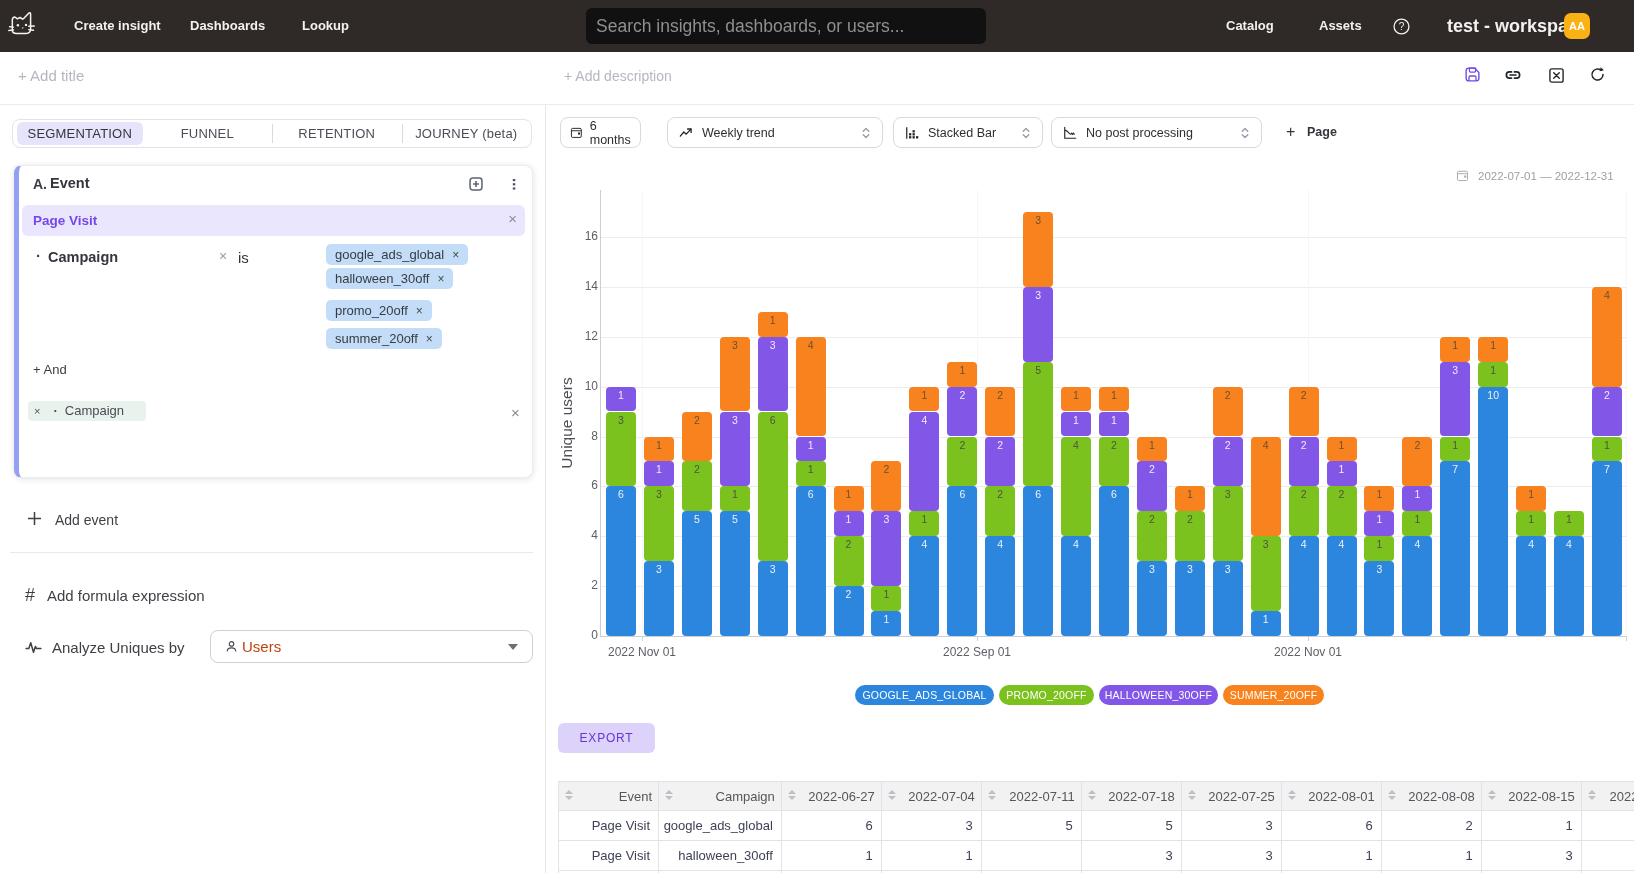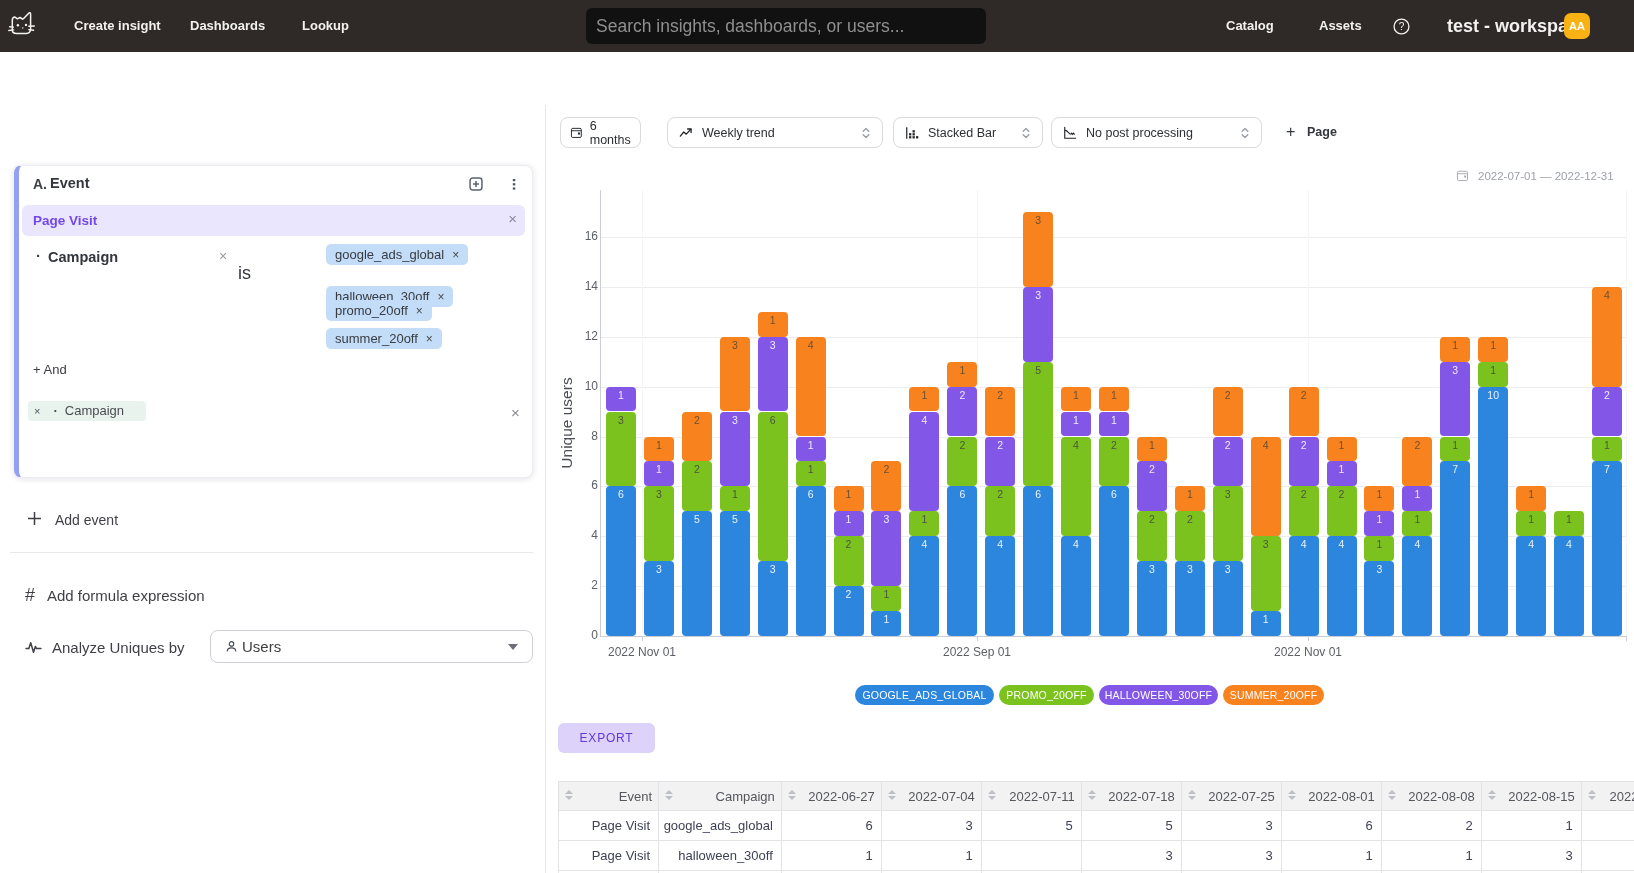--- a/index.html
+++ b/index.html
@@ -97,29 +97,56 @@
   <span class="navlink" style="left:1319px">Assets</span>
   <svg class="abs" width="17" height="17" viewBox="0 0 16 16" fill="none">
         <circle cx="8" cy="8" r="7" stroke="#f5f4f3" stroke-width="1.2"></circle>
         <text x="8" y="11.2" font-size="9.5" fill="#f5f4f3" text-anchor="middle" font-family="Liberation Sans">?</text>
       </svg>
   <span class="navlink" style="left:1447px;font-size:18px">test - workspace</span>
   <div id="avatar">AA</div>
 </div>
 <style>#nav > svg.abs:not(:first-child) { left:1393px; top:17.5px; }</style>
 
+<div id="titlebar">
+  <span class="ghost abs" style="left:18px;top:15px">+ Add title</span>
+  <span class="ghost abs" style="left:564px;top:16px;font-size:14px">+ Add description</span>
+  <svg class="ic" width="17" height="17" viewBox="0 0 16 16" fill="none">
+        <path d="M4.4 2 H9.9 L14 6.1 V11.6 C14 13.1 13.1 14 11.6 14 H4.4 C2.9 14 2 13.1 2 11.6 V4.4 C2 2.9 2.9 2 4.4 2 Z" stroke="#7048e8" stroke-width="1.3"></path>
+        <path d="M5.1 2 H10.9 V4.7 C10.9 5.4 10.5 5.8 9.8 5.8 H6.2 C5.5 5.8 5.1 5.4 5.1 4.7 Z" stroke="#7048e8" stroke-width="1.2"></path>
+        <path d="M4.7 14 V10.5 C4.7 9.8 5.1 9.4 5.8 9.4 H10.2 C10.9 9.4 11.3 9.8 11.3 10.5 V14" stroke="#7048e8" stroke-width="1.2"></path>
+      </svg>
+  <svg class="ic" width="18" height="18" viewBox="0 0 16 16" fill="none">
+        <path d="M6.7 5.3 H4.8 a2.7 2.7 0 0 0 0 5.4 H6.7 M9.3 5.3 H11.2 a2.7 2.7 0 0 1 0 5.4 H9.3" stroke="#212529" stroke-width="1.5" stroke-linecap="round"></path>
+        <line x1="5.4" y1="8" x2="10.6" y2="8" stroke="#212529" stroke-width="1.5" stroke-linecap="round"></line>
+      </svg>
+  <svg class="ic" width="17" height="17" viewBox="0 0 16 16" fill="none">
+        <rect x="1.8" y="1.8" width="12.4" height="12.4" rx="1.8" stroke="#212529" stroke-width="1.3"></rect>
+        <path d="M5.4 5.4 L10.6 10.6 M10.6 5.4 L5.4 10.6" stroke="#212529" stroke-width="1.3" stroke-linecap="round"></path>
+      </svg>
+  <svg class="ic" width="17" height="17" viewBox="0 0 16 16" fill="none">
+        <path d="M13.2 8 a5.2 5.2 0 1 1 -1.9 -4" stroke="#212529" stroke-width="1.4" fill="none" stroke-linecap="round"></path>
+        <path d="M11 1.2 L14.1 4.1 L10 5 Z" fill="#212529"></path>
+      </svg>
+</div>
 <style>
 #titlebar svg.ic:nth-of-type(1) { left:1464px; top:14px; }
 #titlebar svg.ic:nth-of-type(2) { left:1504px; top:14px; }
 #titlebar svg.ic:nth-of-type(3) { left:1548px; top:15px; }
 #titlebar svg.ic:nth-of-type(4) { left:1589px; top:14px; }
 </style>
 
 <div id="vdiv"></div>
 
+<div id="tabs">
+  <div class="tab act">SEGMENTATION</div>
+  <div class="tab">FUNNEL</div>
+  <div class="tab sep">RETENTION</div>
+  <div class="tab sep">JOURNEY (beta)</div>
+</div>
 
 <div id="card"></div>
 <span class="abs" style="left:33px;top:176px;font-weight:bold;font-size:14px;color:#3c3f45">A.</span>
 <span class="abs" style="left:50px;top:175px;font-weight:bold;font-size:14.5px;color:#33363c">Event</span>
 <svg class="abs" width="14" height="14" viewBox="0 0 16 16" fill="none">
       <rect x="1.2" y="1.2" width="13.6" height="13.6" rx="3" stroke="#5b6470" stroke-width="1.7"></rect>
       <path d="M8 4.6 V11.4 M4.6 8 H11.4" stroke="#5b6470" stroke-width="1.8"></path>
     </svg>
 <svg class="abs" width="16" height="16" viewBox="0 0 16 16" fill="none">
       <rect x="6.8" y="3" width="2.5" height="2.2" fill="#4a5564"></rect>
@@ -130,23 +157,23 @@
 #stage > svg.abs:nth-of-type(1) { left:469px; top:177px; }
 #stage > svg.abs:nth-of-type(2) { left:506px; top:176px; }
 </style>
 <div class="crow" id="pv">
       <span class="t">Page Visit</span>
       <span class="xmark abs" style="right:8px;top:5px">×</span>
     </div>
 <span class="abs" style="left:36px;top:247px;color:#3c3f45;font-size:15px;font-weight:bold">·</span>
 <span class="abs" style="left:48px;top:249px;font-weight:bold;font-size:14.5px;color:#33363c">Campaign</span>
 <span class="abs" style="left:219px;top:248px;color:#9a9aa4;font-size:14px">×</span>
-<span class="abs" style="left:238px;top:263px;font-size:18px;color:#33363c">is</span>
+<span class="abs" style="left:238px;top:249px;font-size:15px;color:#33363c">is</span>
 <div class="chip" style="top:244px">google_ads_global<span class="x">×</span></div>
-<div class="chip" style="top:286px">halloween_30off<span class="x">×</span></div>
+<div class="chip" style="top:268px">halloween_30off<span class="x">×</span></div>
 <div class="chip" style="top:300px">promo_20off<span class="x">×</span></div>
 <div class="chip" style="top:328px">summer_20off<span class="x">×</span></div>
 <span class="abs" style="left:33px;top:362px;font-size:13px;color:#3c3c44">+ And</span>
 <div id="gchip"><span style="margin-left:6px;font-size:11px;color:#49505c">×</span><span style="margin-left:13px;font-weight:bold">·</span><span style="margin-left:7px">Campaign</span></div>
 <span class="xmark abs" style="left:511px;top:404px">×</span>
 
 <svg class="abs" style="left:27px;top:511px" width="15" height="15" viewBox="0 0 15 15" fill="none">
       <path d="M7.5 1 V14 M1 7.5 H14" stroke="#3f3f46" stroke-width="1.5"></path>
     </svg>
 <span class="abs" style="left:55px;top:512px;font-size:14px;color:#3f3f46;font-weight:500">Add event</span>
@@ -157,21 +184,21 @@
       <path d="M1 9 H3.6 L5.4 3.6 L8 12.4 L9.8 7 L10.8 9 H15" stroke="#3f3f46" stroke-width="1.4" fill="none" stroke-linecap="round" stroke-linejoin="round"></path>
     </svg>
 <style>#stage > svg.abs:nth-of-type(4) { left:25px; top:639px; }</style>
 <span class="abs" style="left:52px;top:639px;font-size:15px;color:#3f3f46">Analyze Uniques by</span>
 <div class="abs" style="left:210px;top:630px;width:323px;height:33px;border:1px solid #cfcfd6;border-radius:8px;background:#fff"></div>
 <svg class="abs" width="15" height="15" viewBox="0 0 16 16" fill="none">
       <circle cx="8" cy="5.2" r="2.4" stroke="#454a52" stroke-width="1.2"></circle>
       <path d="M3.4 13.4 C3.4 10.8 5.4 9.4 8 9.4 C10.6 9.4 12.6 10.8 12.6 13.4" stroke="#454a52" stroke-width="1.2" fill="none"></path>
     </svg>
 <style>#stage > svg.abs:nth-of-type(5) { left:224px; top:639px; }</style>
-<span class="abs" style="left:242px;top:638px;font-size:15px;color:#404040">Users</span>
+<span class="abs" style="left:242px;top:638px;font-size:15px;color:#c2410c">Users</span>
 <div class="abs" style="left:508px;top:644px;width:0;height:0;border-left:5.5px solid transparent;border-right:5.5px solid transparent;border-top:6px solid #6d6d78"></div>
 
 <div class="ctl date" style="left:560px;width:81px"><svg class="lead" width="13" height="13" viewBox="0 0 16 16" fill="none">
         <rect x="1.8" y="2.8" width="12.4" height="11.4" rx="1.6" stroke="#212529" stroke-width="1.2"></rect>
         <line x1="1.8" y1="5.8" x2="14.2" y2="5.8" stroke="#212529" stroke-width="1.2"></line>
         <rect x="10" y="8" width="2.6" height="2.6" fill="#212529"></rect>
       </svg>6 months</div>
 <div class="ctl" style="left:667px;width:216px"><svg class="lead" width="14" height="14" viewBox="0 0 16 16" fill="none">
         <path d="M1.5 11.5 L5.5 6.8 L8.3 9.3 L13.6 3.6" stroke="#212529" stroke-width="1.5" stroke-linecap="round" stroke-linejoin="round"></path>
         <path d="M9.8 3.4 h4 v4" stroke="#212529" stroke-width="1.5" stroke-linecap="round" stroke-linejoin="round" fill="none"></path>

